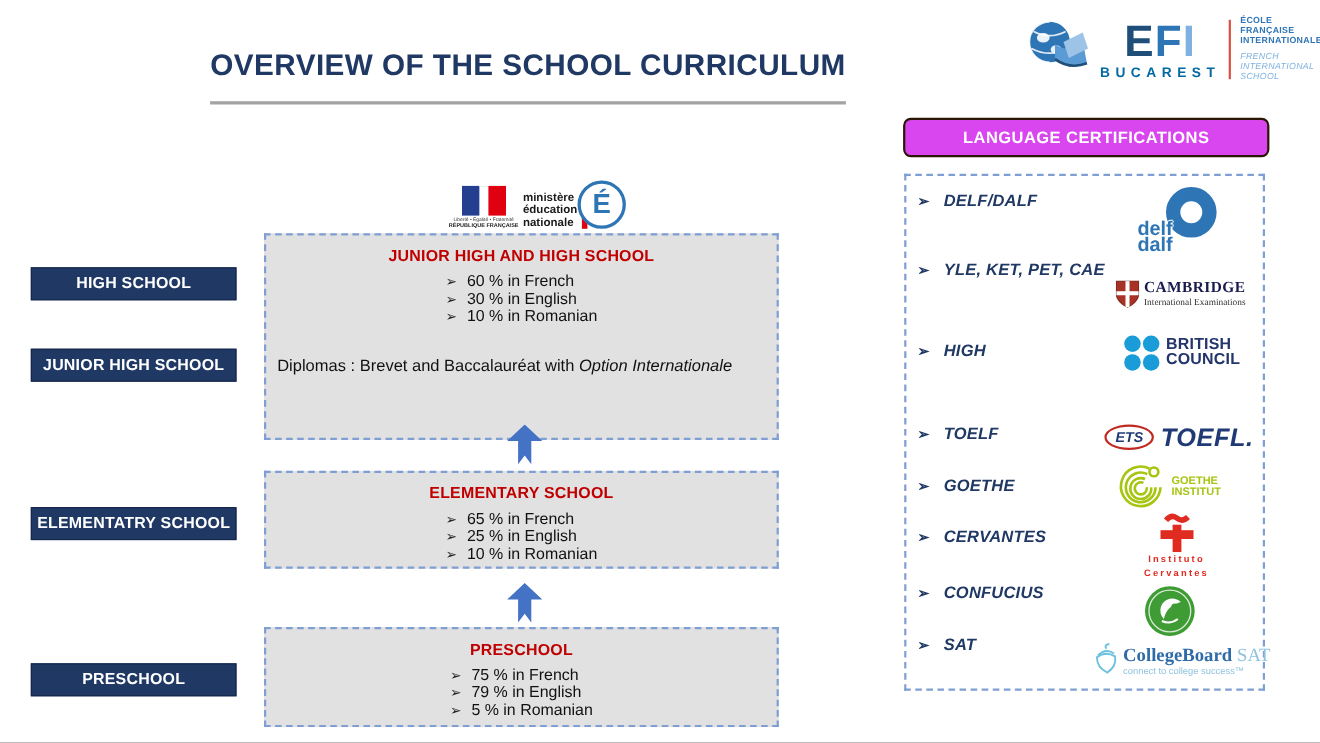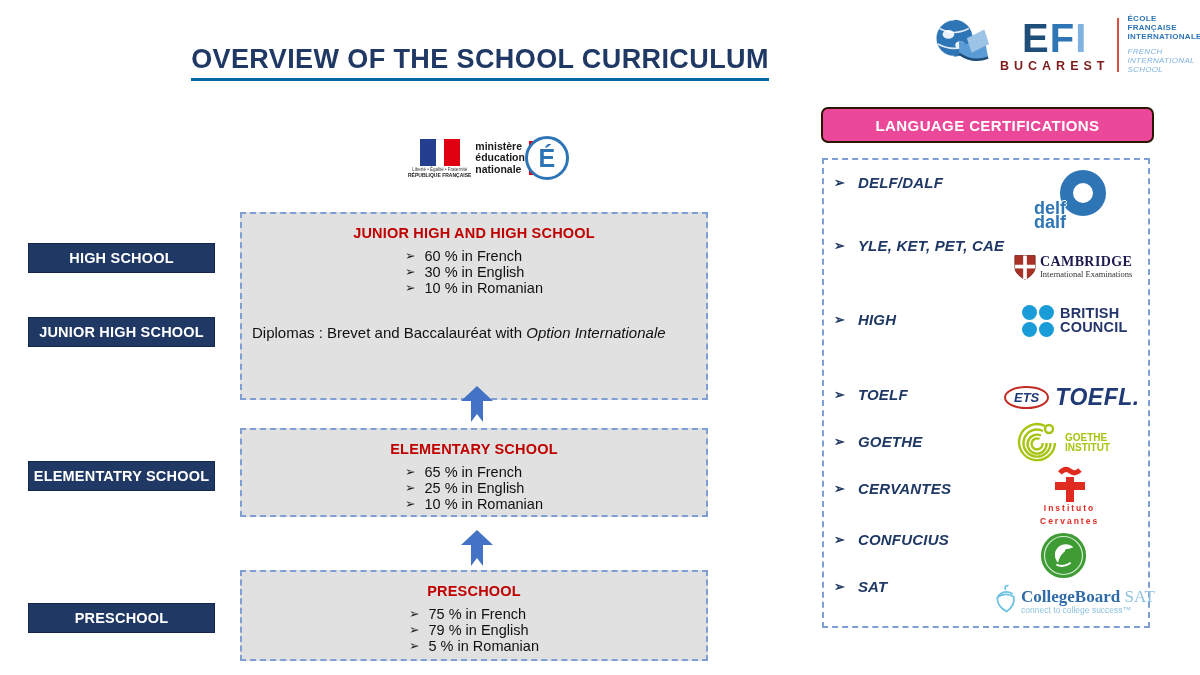--- a/index.html
+++ b/index.html
@@ -1,39 +1,39 @@
 <!DOCTYPE html>
 <html><head>
 <meta charset="utf-8">
 <style>
   html,body{margin:0;padding:0;background:#888;}
   .slide{position:relative;width:1200px;height:675px;background:#ffffff;overflow:hidden;
          font-family:"Liberation Sans",sans-serif;color:#111;}
   
   .title-wrap{position:absolute;left:160px;top:44px;width:640px;text-align:center;}
   .title-wrap span{display:inline-block;font-size:27px;font-weight:bold;color:#1F3864;
-                   letter-spacing:.4px;border-bottom:3px solid #0369a1;padding-bottom:3px;}
+                   letter-spacing:.4px;border-bottom:3px solid #a3a3a3;padding-bottom:17px;}
   
   .efi{position:absolute;left:930px;top:14px;display:flex;align-items:center;gap:8px;}
   .efi-mark{width:62px;height:62px;}
   .efi-core{display:flex;flex-direction:column;align-items:center;line-height:1;}
   .efi-acronym{font-size:40px;font-weight:bold;letter-spacing:1px;}
   .efi-acronym .e{color:#1F4E79}.efi-acronym .f{color:#2E75B6}.efi-acronym .i{color:#7FB2E0}
-  .efi-city{font-size:12.5px;font-weight:bold;color:#7f1d1d;letter-spacing:5px;margin-top:2px;}
+  .efi-city{font-size:12.5px;font-weight:bold;color:#0369a1;letter-spacing:5px;margin-top:2px;}
   .efi-div{width:2px;height:54px;background:#D94F43;}
   .efi-right{display:flex;flex-direction:column;gap:6px;line-height:1.12;}
   .efi-fr div{font-size:8px;font-weight:bold;color:#2E75B6;letter-spacing:.3px;}
   .efi-en div{font-size:8px;font-style:italic;color:#7FB2E0;letter-spacing:.3px;}
   
   .banner{position:absolute;height:32px;border-radius:7px;display:flex;align-items:center;
           justify-content:center;color:#fff;font-weight:bold;font-size:15px;letter-spacing:.4px;}
   .banner-curriculum{left:185px;top:107px;width:578px;background:#1F3864;border:2px solid #12233f;}
-  .banner-cert{left:821px;top:107px;width:329px;background:#ec4899;border:2px solid #2b1503;}
-  
-  .ministry{position:absolute;left:408px;top:136px;display:flex;align-items:center;}
+  .banner-cert{left:821px;top:107px;width:329px;background:#d946ef;border:2px solid #2b1503;}
+  
+  .ministry{position:absolute;left:408px;top:164px;display:flex;align-items:flex-end;}
   .min-left{display:flex;flex-direction:column;align-items:center;}
   .min-flag{display:flex;width:40px;height:27px;}
   .min-flag span{height:100%;}
   .f-blue{width:16px;background:#243E90}.f-white{width:8px;background:#fff;border-top:1px solid #eee;}
   .f-red{width:16px;background:#E1000F}
   .min-motto{font-size:4.5px;color:#333;margin-top:1px;white-space:nowrap;}
   .min-rep{font-size:5px;font-weight:bold;color:#222;white-space:nowrap;}
   .min-mid{margin-left:4px;line-height:1.05;border-right:5px solid #E1000F;padding-right:4px;}
   .min-mid div{font-size:10.5px;font-weight:bold;color:#1a1a1a;}
   .min-e{width:38px;height:38px;border:3px solid #2E75B6;border-radius:50%;display:flex;

